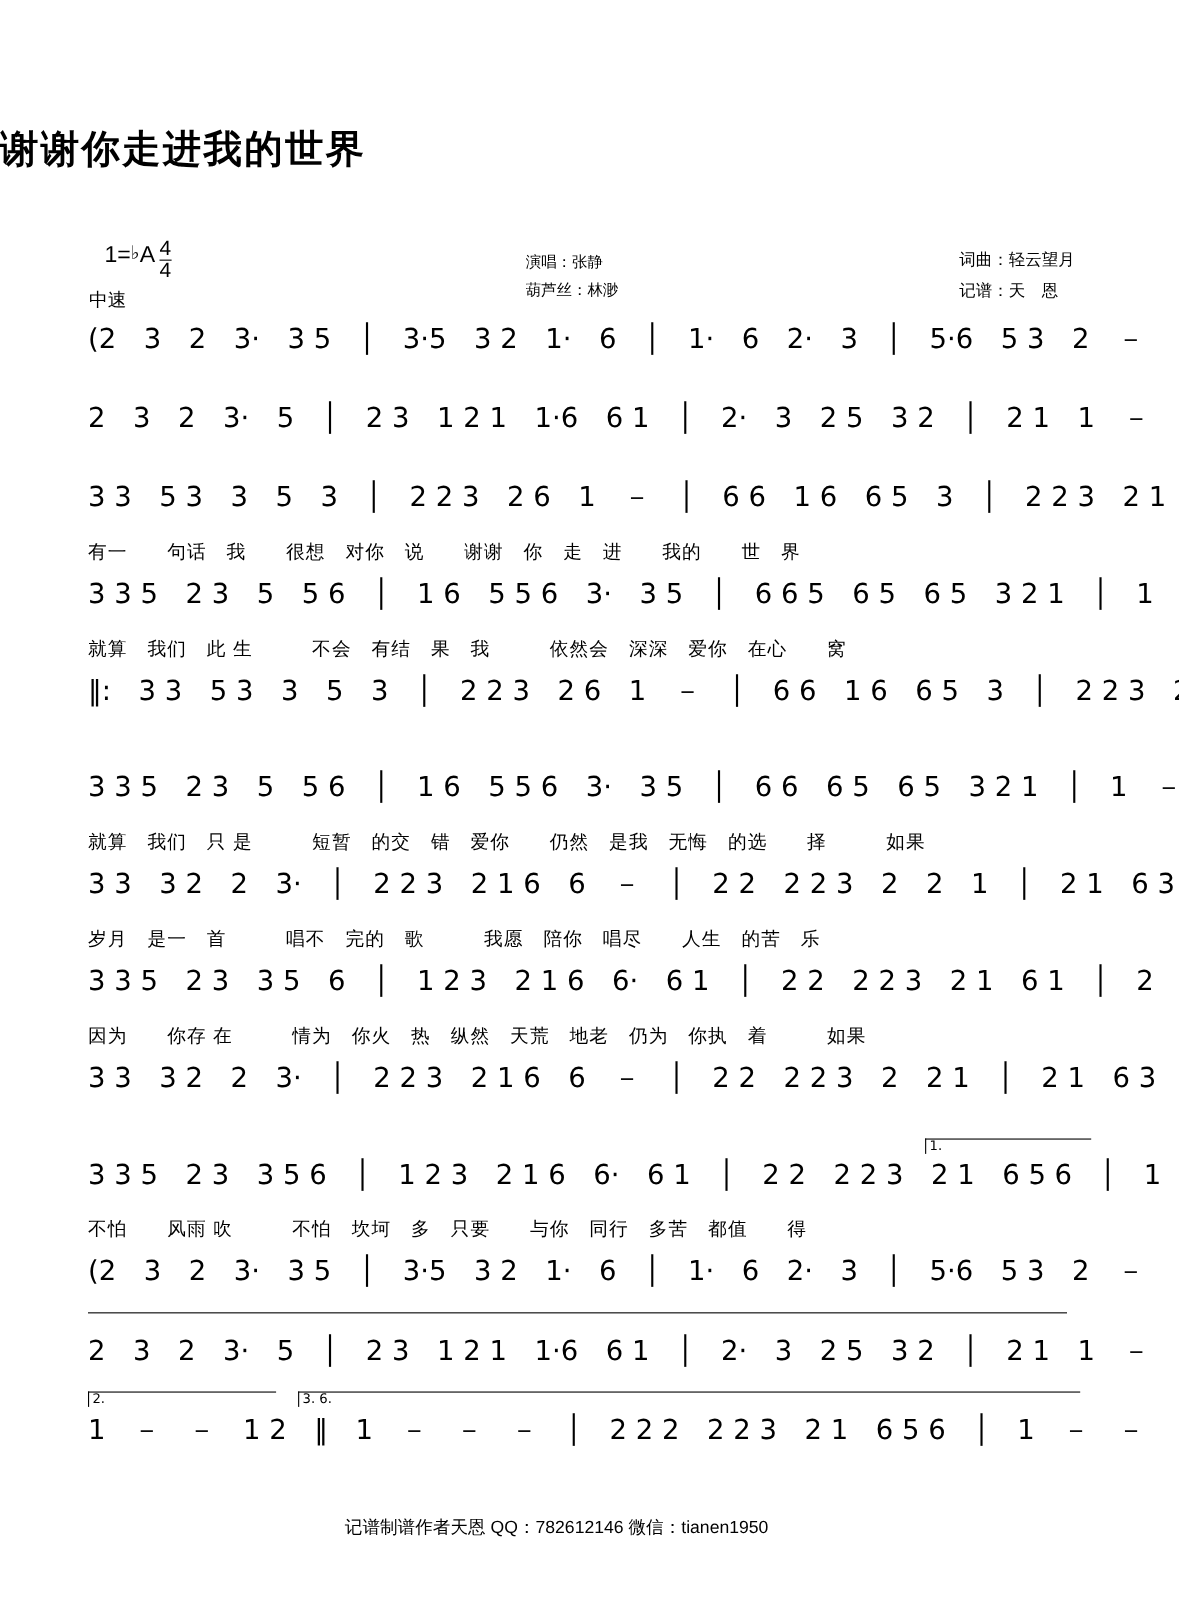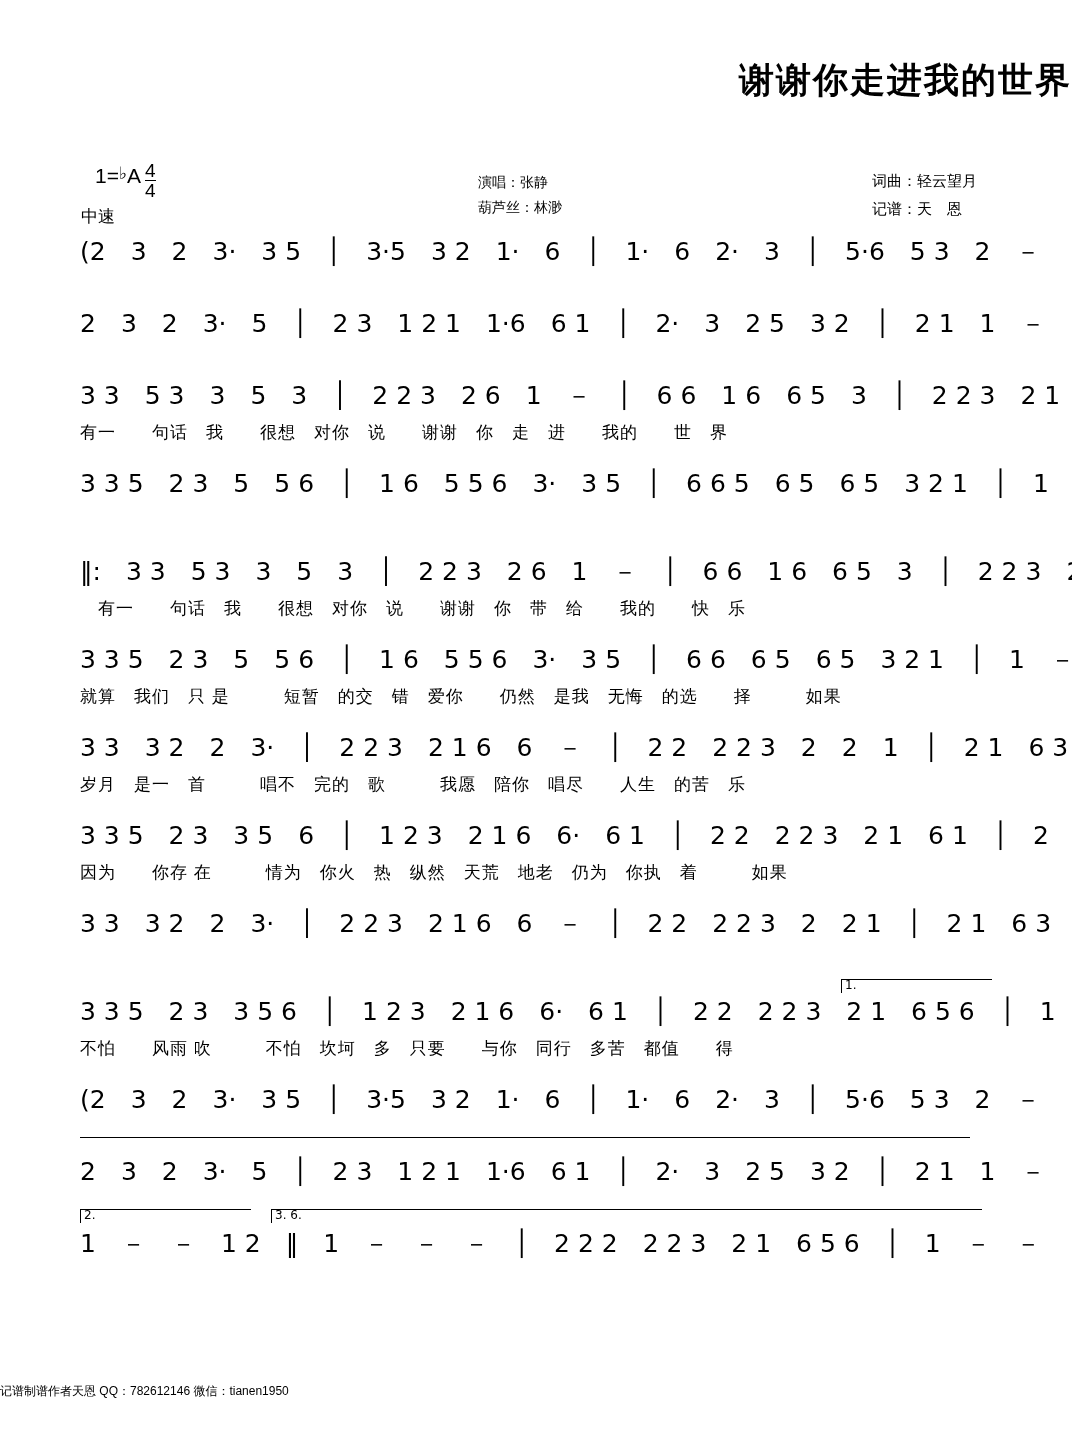--- a/index.html
+++ b/index.html
@@ -16,27 +16,26 @@
     overflow: hidden;
   }
   .sheet {
     position: relative;
     width: 1072px;
     height: 1452px;
   }
 
   
   .title {
-    text-align: right;
+    text-align: left;
     font-size: 35px;
     font-weight: bold;
     letter-spacing: 2px;
-    padding-top: 62px;
+    padding-top: 118px;
     line-height: 1;
-    margin-left: 47px;
   }
 
   .header-row {
     position: relative;
     height: 80px;
     margin-top: 18px;
   }
   .key-block {
     position: absolute;
     left: 95px;
@@ -102,21 +101,21 @@
     white-space: pre;
     display: flex;
     align-items: center;
   }
 
   .lyrics {
     position: relative;
     font-size: 17px;
     letter-spacing: 1px;
     white-space: pre;
-    margin-top: 6px;
+    margin-top: 19px;
     color: #000;
   }
 
   .bracket {
     position: absolute;
     border-top: 1.6px solid #000;
     border-left: 1.6px solid #000;
     height: 13px;
   }
   .bracket .lbl {
@@ -125,22 +124,22 @@
     left: 3px;
     font-size: 12px;
     font-family: "DejaVu Sans", sans-serif;
   }
 
   .footer {
     position: absolute;
     left: 0;
     right: 0;
     bottom: 52px;
-    text-align: left;
-    font-size: 12px;
+    text-align: center;
+    font-size: 16px;
   }
   .footer .inner { display: inline-block; padding-right: 60px; }
 </style>
 </head>
 <body>
 
 <div class="sheet">
 
   <div class="title">谢谢你走进我的世界</div>
 
@@ -179,25 +178,25 @@
       <div class="lyrics"></div>
     </div>
 
     <div class="line with-lyrics">
       <div class="notes">3 3　5 3　3　5　3　│　2 2 3　2 6　1　－　│　6 6　1 6　6 5　3　│　2 2 3　2 1　1　2·</div>
       <div class="lyrics">有一　　句话　我　　很想　对你　说　　谢谢　你　走　进　　我的　　世　界</div>
     </div>
 
     <div class="line with-lyrics">
       <div class="notes">3 3 5　2 3　5　5 6　│　1 6　5 5 6　3·　3 5　│　6 6 5　6 5　6 5　3 2 1　│　1　2　－　－　│</div>
+      <div class="lyrics">就算　我们　此 生　　　不会　有结　果　我　　　依然会　深深　爱你　在心　　窝</div>
     </div>
 
     <div class="line with-lyrics">
       <div class="notes">‖:　3 3　5 3　3　5　3　│　2 2 3　2 6　1　－　│　6 6　1 6　6 5　3　│　2 2 3　2 1　1　2·</div>
-      <div class="lyrics">　有一　　句话　我　　很想　对你　说　　谢谢　你　带　给　　我的　　快　乐</div>
     </div>
 
     <div class="line with-lyrics">
       <div class="notes">3 3 5　2 3　5　5 6　│　1 6　5 5 6　3·　3 5　│　6 6　6 5　6 5　3 2 1　│　1　－　－　1 2　│</div>
       <div class="lyrics">就算　我们　只 是　　　短暂　的交　错　爱你　　仍然　是我　无悔　的选　　择　　　如果</div>
     </div>
 
     <div class="line with-lyrics">
       <div class="notes">3 3　3 2　2　3·　│　2 2 3　2 1 6　6　－　│　2 2　2 2 3　2　2　1　│　2 1　6 3　3 5　－　│</div>
       <div class="lyrics">岁月　是一　首　　　唱不　完的　歌　　　我愿　陪你　唱尽　　人生　的苦　乐</div>

